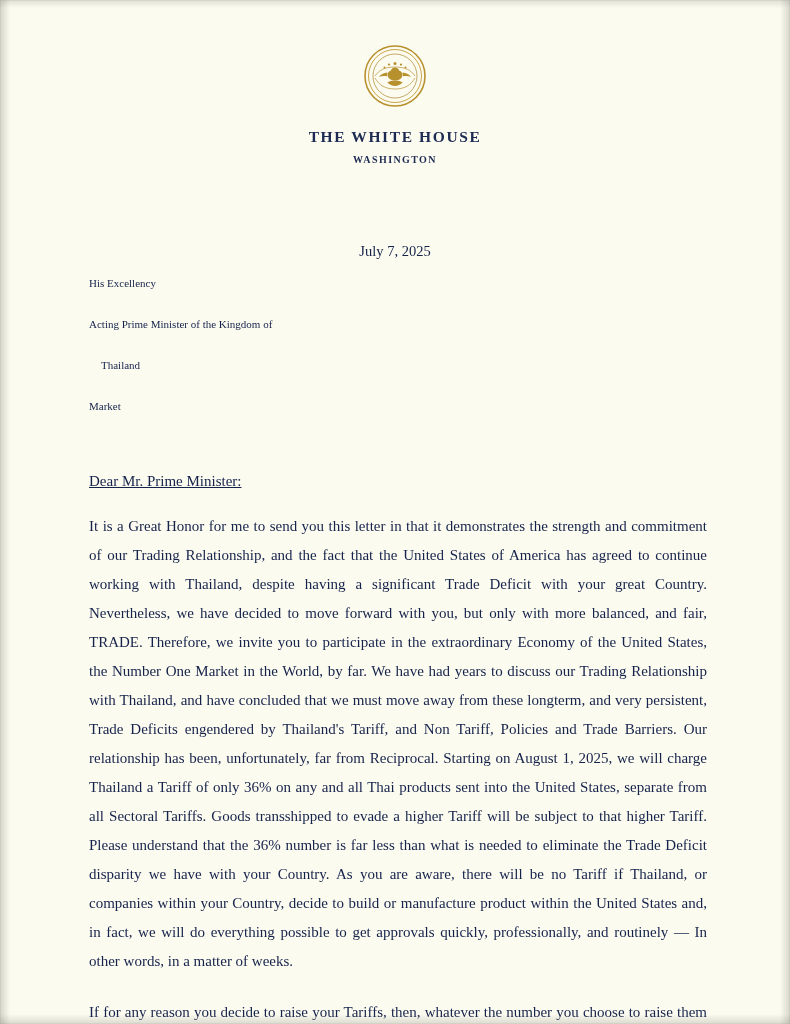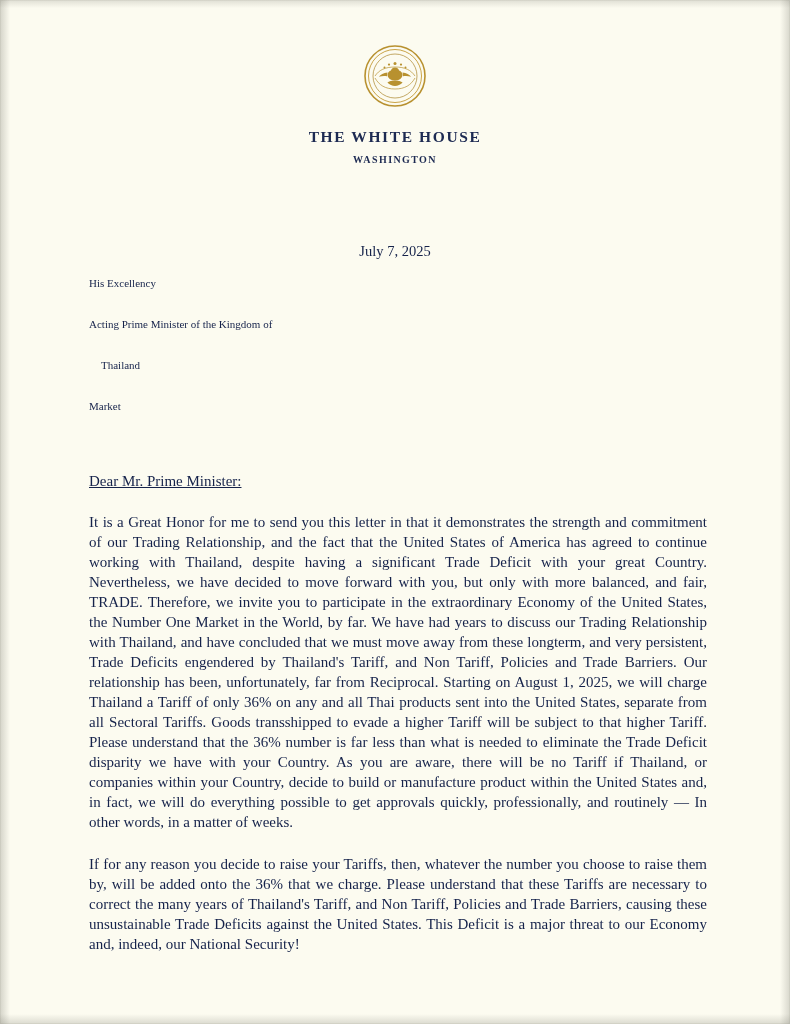--- a/index.html
+++ b/index.html
@@ -112,21 +112,21 @@
   .salutation {
     margin-top: 36px;
     font-size: 15px;
     color: #15224a;
     text-decoration: underline;
   }
 
   p.para {
     margin: 22px 0 0 0;
     font-size: 15px;
-    line-height: 20px;
+    line-height: 29px;
     color: #15224a;
     text-align: justify;
     text-justify: inter-word;
     hyphens: none;
   }
 </style>
 </head>
 <body>
 
 <div class="page">

